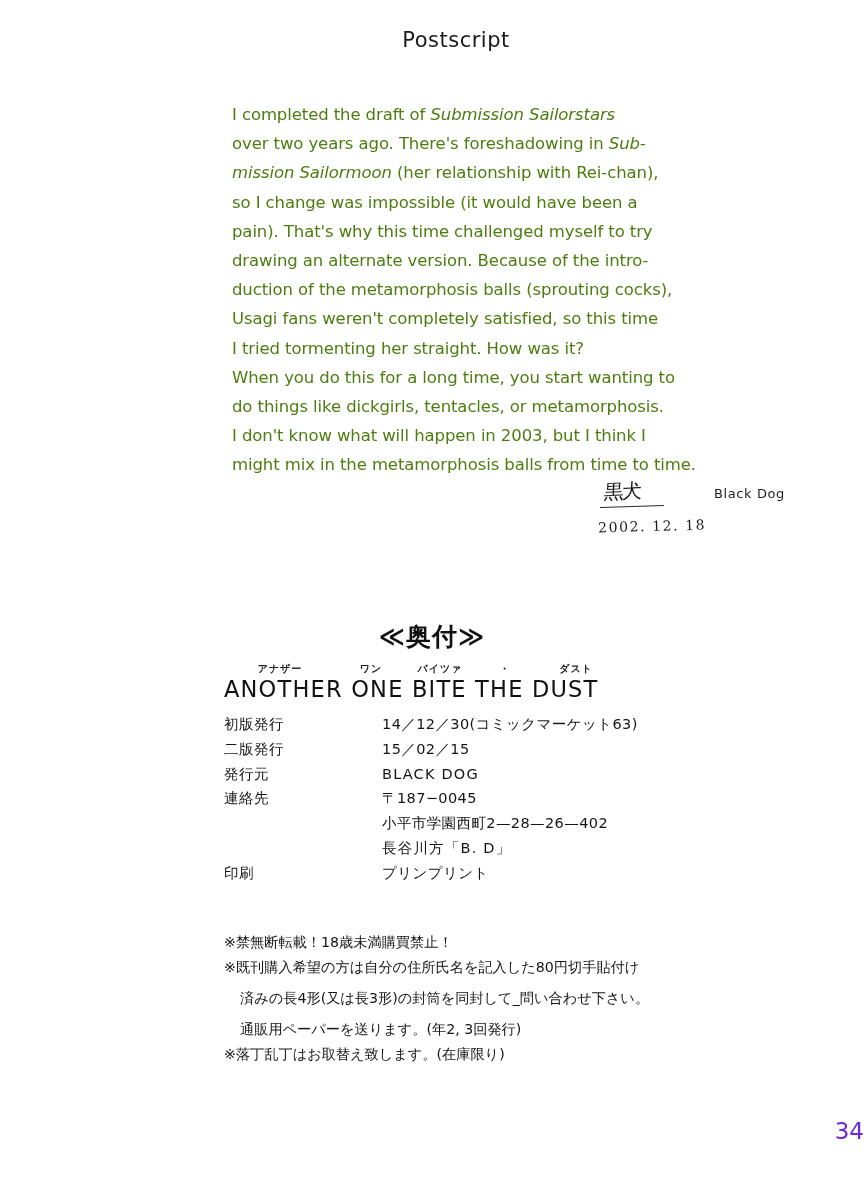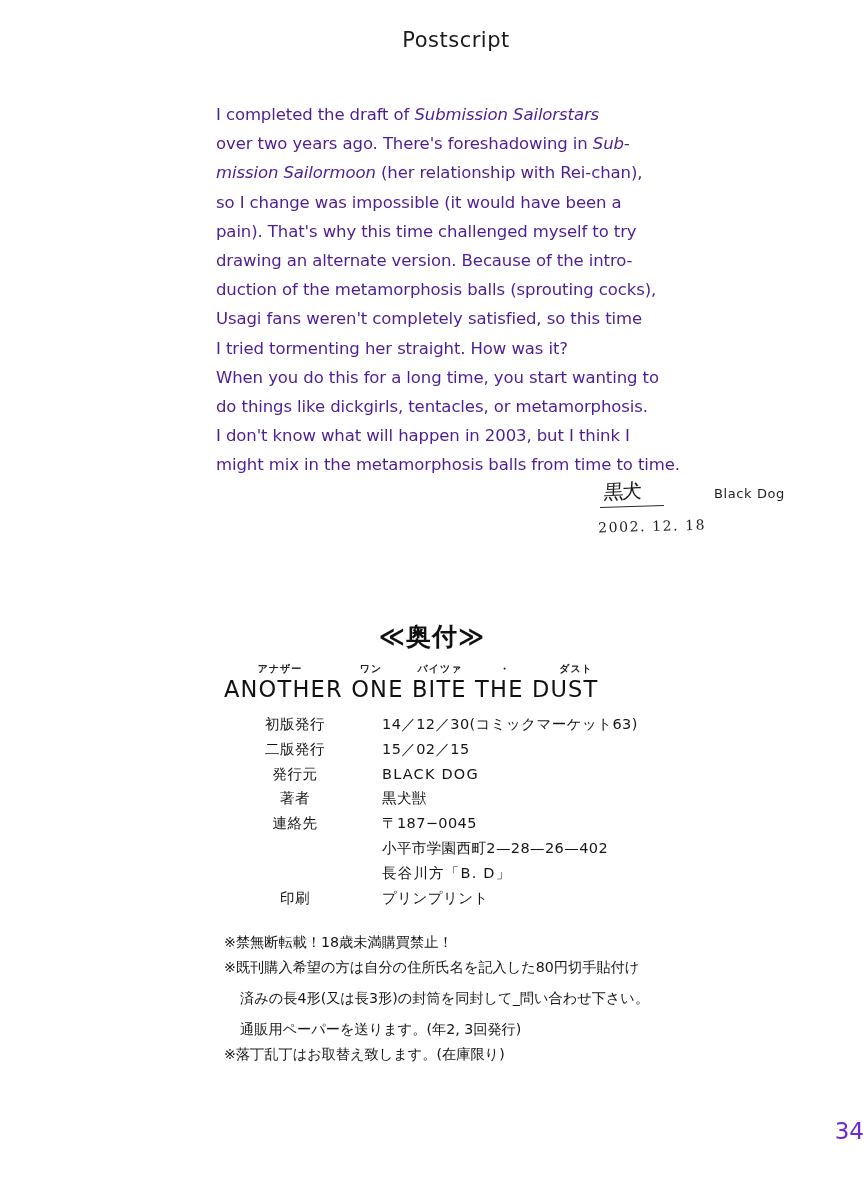--- a/index.html
+++ b/index.html
@@ -29,25 +29,25 @@
     text-align: center;
     font-size: 21px;
     letter-spacing: 0.5px;
     color: #1a1a1a;
     margin-left: 24px;
   }
 
   .body-text {
     position: absolute;
     top: 100px;
-    left: 216px;
+    left: 232px;
     width: 500px;
     font-size: 16.5px;
     line-height: 29.2px;
-    color: #4c1d95;
+    color: #4d7c0f;
     letter-spacing: -0.1px;
   }
   .body-text .ln {
     white-space: nowrap;
   }
   .body-text em {
     font-style: italic;
   }
 
   .signature-block {
@@ -147,21 +147,21 @@
     font-size: 14.5px;
     line-height: 24.8px;
     color: #151515;
   }
   .meta-row {
     display: flex;
     align-items: baseline;
   }
   .meta-label {
     width: 142px;
-    text-align: center;
+    text-align: left;
     padding-right: 16px;
     white-space: nowrap;
     letter-spacing: 0.5px;
   }
   .meta-value {
     white-space: nowrap;
     letter-spacing: 0.4px;
   }
   .meta-value.wide {
     letter-spacing: 1.2px;
@@ -240,24 +240,20 @@
       </div>
       <div class="meta-row">
         <div class="meta-label">二版発行</div>
         <div class="meta-value">15／02／15</div>
       </div>
       <div class="meta-row">
         <div class="meta-label">発行元</div>
         <div class="meta-value wide">BLACK  DOG</div>
       </div>
       <div class="meta-row">
-        <div class="meta-label">著者</div>
-        <div class="meta-value">黒犬獣</div>
-      </div>
-      <div class="meta-row">
         <div class="meta-label">連絡先</div>
         <div class="meta-value">〒187−0045</div>
       </div>
       <div class="meta-row">
         <div class="meta-label"></div>
         <div class="meta-value">小平市学園西町2—28—26—402</div>
       </div>
       <div class="meta-row">
         <div class="meta-label"></div>
         <div class="meta-value wide">長谷川方「B. D」</div>

